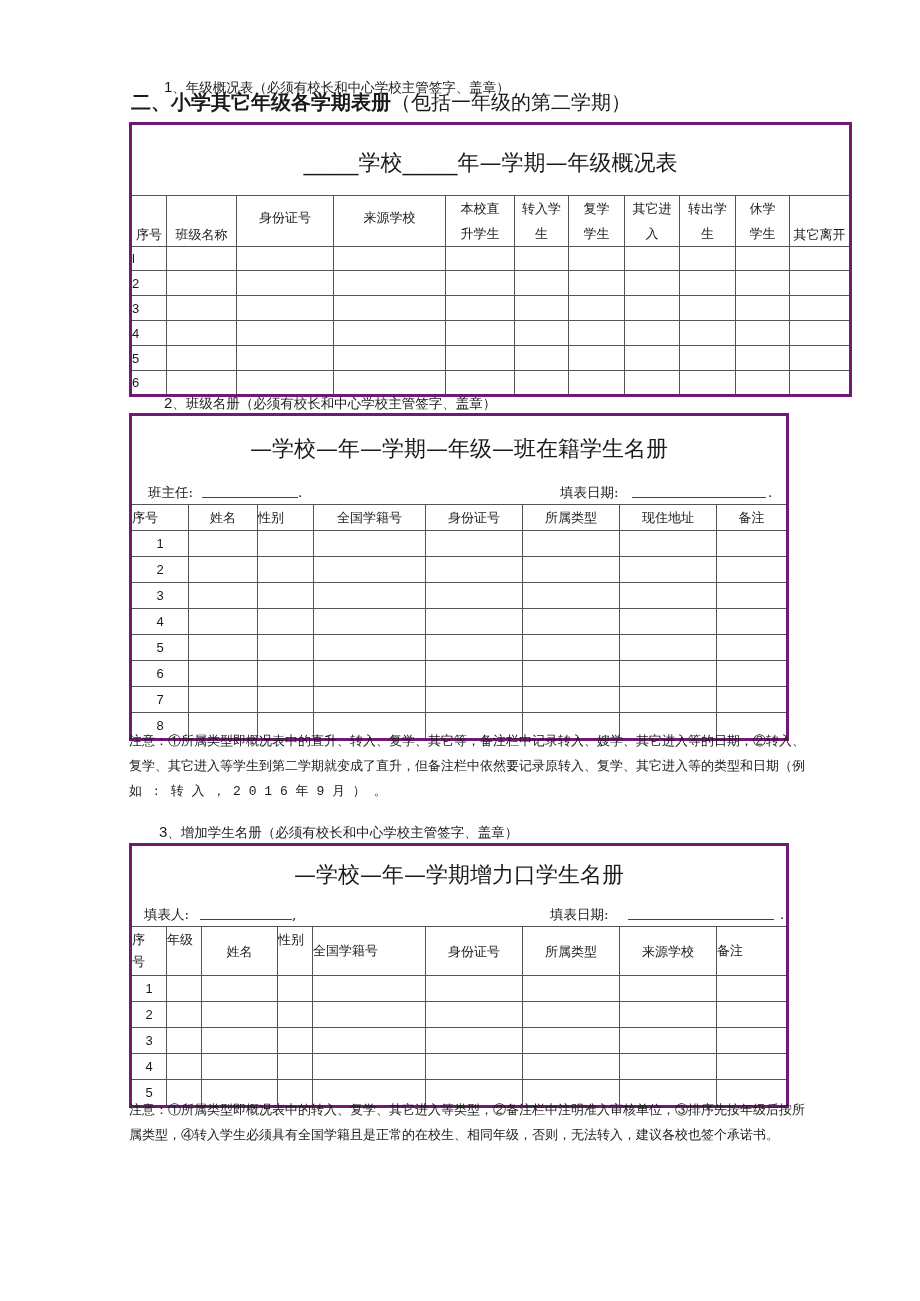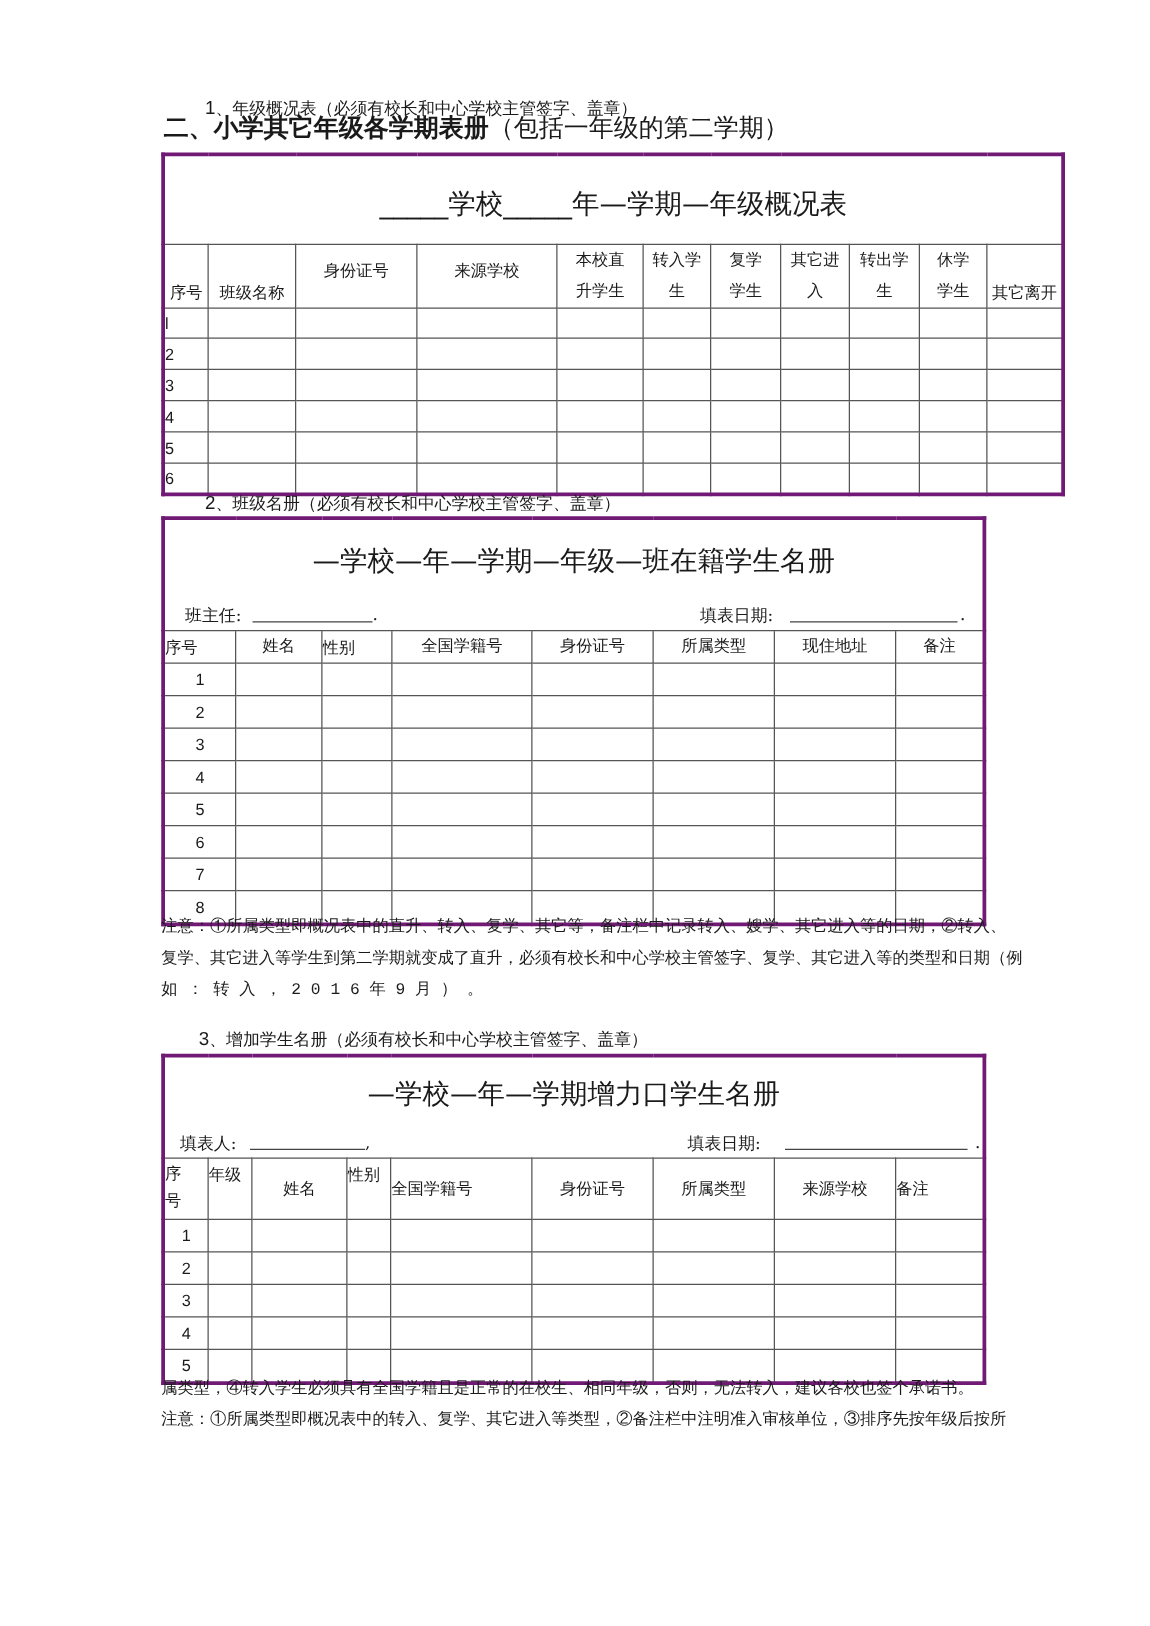--- a/index.html
+++ b/index.html
@@ -301,21 +301,21 @@
         <td></td>
         <td></td>
         <td></td>
         <td></td>
       </tr>
 </tbody>
   </table>
 
 <div class="abs note" style="top:729px;">
   <span class="line">注意：①所属类型即概况表中的直升、转入、复学、其它等，备注栏中记录转入、嫂学、其它进入等的日期，②转入、</span>
-  <span class="line">复学、其它进入等学生到第二学期就变成了直升，必须有校长和中心学校主管签字、复学、其它进入等的类型和日期（例</span>
+  <span class="line">复学、其它进入等学生到第二学期就变成了直升，但备注栏中依然要记录原转入、复学、其它进入等的类型和日期（例</span>
   <span class="line spread">
     <span>如</span>
     <span>：</span>
     <span>转</span>
     <span>入</span>
     <span>，</span>
     <span>2</span>
     <span>0</span>
     <span>1</span>
     <span>6</span>
@@ -423,15 +423,15 @@
         <td></td>
         <td></td>
         <td></td>
         <td></td>
         <td></td>
       </tr>
 </tbody>
   </table>
 
 <div class="abs note" style="top:1098px;">
+  <span class="line">注意：①所属类型即概况表中的转入、复学、其它进入等类型，②备注栏中注明准入审核单位，③排序先按年级后按所</span>
   <span class="line">属类型，④转入学生必须具有全国学籍且是正常的在校生、相同年级，否则，无法转入，建议各校也签个承诺书。</span>
-  <span class="line">注意：①所属类型即概况表中的转入、复学、其它进入等类型，②备注栏中注明准入审核单位，③排序先按年级后按所</span>
 </div>
 
 </body></html>

